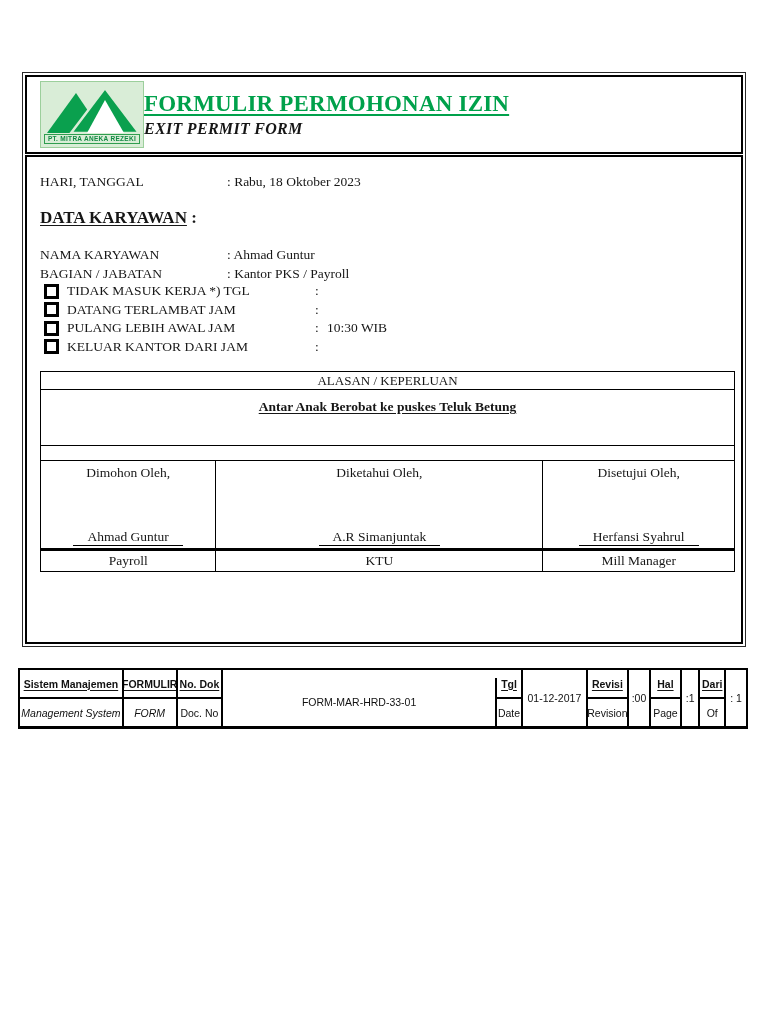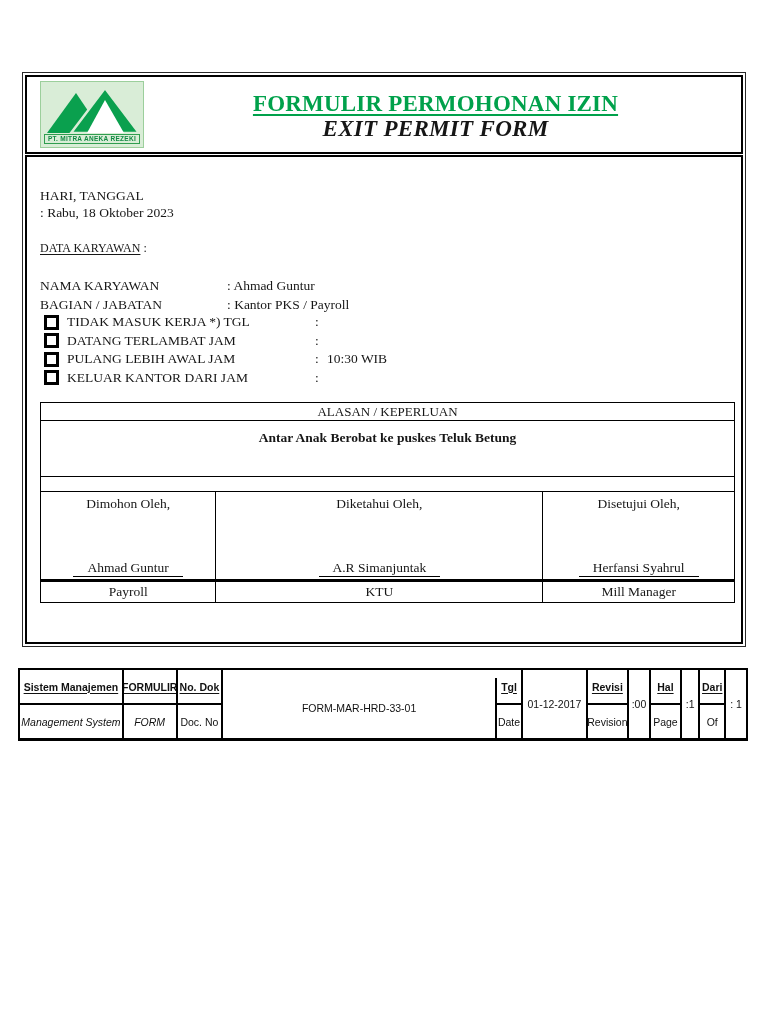--- a/index.html
+++ b/index.html
@@ -8,63 +8,63 @@
 
   
   .doc-frame { position:absolute; left:22px; top:72px; width:724px; border:1px solid #2a2a2a; padding:2px; background:#fff; }
 
   .header-box { border:2px solid #000; height:79px; display:flex; align-items:center; position:relative; }
   .logo { width:104px; height:67px; margin-left:13px; background:#d9edd7; border:1px solid #9ccf9c; position:relative; flex:none; }
   .logo svg { display:block; }
   .logo-name { position:absolute; left:3px; right:3px; bottom:3px; border:1px solid #2f9e4f; color:#128a43;
                font-family:"Liberation Sans", sans-serif; font-weight:bold; font-size:6.5px; line-height:8px;
                text-align:center; letter-spacing:.3px; white-space:nowrap; overflow:hidden; }
-  .titles { flex:1; text-align:center; padding-right:14px; padding-top:2px; }
+  .titles { flex:1; text-align:left; padding-right:14px; padding-top:2px; }
   .doc-title { display:inline-block; color:#00a14b; font-size:23px; font-weight:bold; letter-spacing:.2px;
                text-decoration:underline; text-decoration-thickness:2px; text-underline-offset:3px; line-height:26px; }
-  .doc-subtitle { font-size:23px; font-weight:bold; font-style:italic; line-height:23px; letter-spacing:.3px; }
+  .doc-subtitle { font-size:16px; font-weight:bold; font-style:italic; line-height:23px; letter-spacing:.3px; }
 
   .main-box { border:2px solid #000; margin-top:1px; height:489px; padding:0 6px 0 13px; overflow:hidden; }
 
   .field-row { display:flex; font-size:13.5px; line-height:17px; }
   .field-row .lbl { width:187px; flex:none; }
-  .row-hari { margin-top:30px;flex-direction:column; }
-  .sec-head { font-size:12px; font-weight:normal; line-height:17px; }
+  .row-hari { margin-top:16px; }
+  .sec-head { font-size:17px; font-weight:bold; line-height:17px; }
   .sec-head .u { text-decoration:underline; text-underline-offset:2px; }
   .row-data { margin-top:19px; }
   .row-nama { margin-top:20px; }
   .row-bagian { margin-top:2px; }
   .row-mohon { margin-top:35px; margin-bottom:2px; }
 
   .opt-row { display:flex; align-items:center; height:18.5px; font-size:13.5px; }
   .chk { width:15px; height:15px; border:3px solid #000; background:#fff; margin-left:4px; margin-right:8px; flex:none; }
   .opt-lbl { width:248px; flex:none; }
   .opt-colon { width:12px; flex:none; }
 
   .alasan { margin-top:15px; font-size:13px; }
   .alasan-header { border:1px solid #000; height:19px; line-height:18px; text-align:center; }
   .alasan-body { border:1px solid #000; border-top:none; height:56px; text-align:center; padding-top:9px; }
-  .alasan-text { font-size:13.5px; font-weight:bold; text-underline-offset:2px; }
+  .alasan-text { font-size:13.5px; font-weight:bold; text-decoration:underline; text-underline-offset:2px; }
   .alasan-empty { border:1px solid #000; border-top:none; height:15px; }
 
   .sig-table { border:1px solid #000; border-top:none; font-size:13.5px; }
   .sig-main { display:flex; height:87px; }
   .sig-cell { border-right:1px solid #000; display:flex; flex-direction:column; align-items:center;
               justify-content:space-between; padding:4px 0 2px; }
   .sig-cell:last-child { border-right:none; }
   .sc-1 { width:25.3%; } .sc-2 { width:47.2%; } .sc-3 { width:27.5%; }
   .sig-name { border-bottom:1px solid #000; padding:0 14px; line-height:16px; }
   .sig-roles { display:flex; border-top:3px solid #000; }
   .role-cell { border-right:1px solid #000; height:20px; line-height:19px; text-align:center; }
   .role-cell:last-child { border-right:none; }
 
   
   .footer-wrap { position:absolute; left:18px; top:668px; width:730px; border:2px solid #000; border-bottom-width:3px;
                  font-family:"Liberation Sans", sans-serif; font-size:10.5px; color:#111; background:#fff; }
-  .f-grid { display:flex; height:68px; }
+  .f-grid { display:flex; height:56px; }
   .f-col { border-right:2px solid #000; display:flex; flex-direction:column; }
   .f-col:last-child { border-right:none; }
   .f-half { flex:1; display:flex; align-items:center; justify-content:center; white-space:nowrap; overflow:hidden; }
   .f-half.top { border-bottom:2px solid #000; }
   .f-u { text-decoration:underline; text-underline-offset:2px; font-weight:600; }
   .f-it { font-style:italic; }
   .f-span { flex:1; display:flex; align-items:center; justify-content:center; white-space:nowrap; }
   .fc-1{width:14.3%;} .fc-2{width:7.4%;} .fc-3{width:6.3%;} .fc-4{width:37.7%;margin-top:8px;}
   .fc-5{width:3.6%;} .fc-6{width:8.9%;} .fc-7{width:5.7%;} .fc-8{width:3.0%;}
   .fc-9{width:4.3%;} .fc-10{width:2.5%;} .fc-11{width:3.6%;} .fc-12{width:2.7%;}

